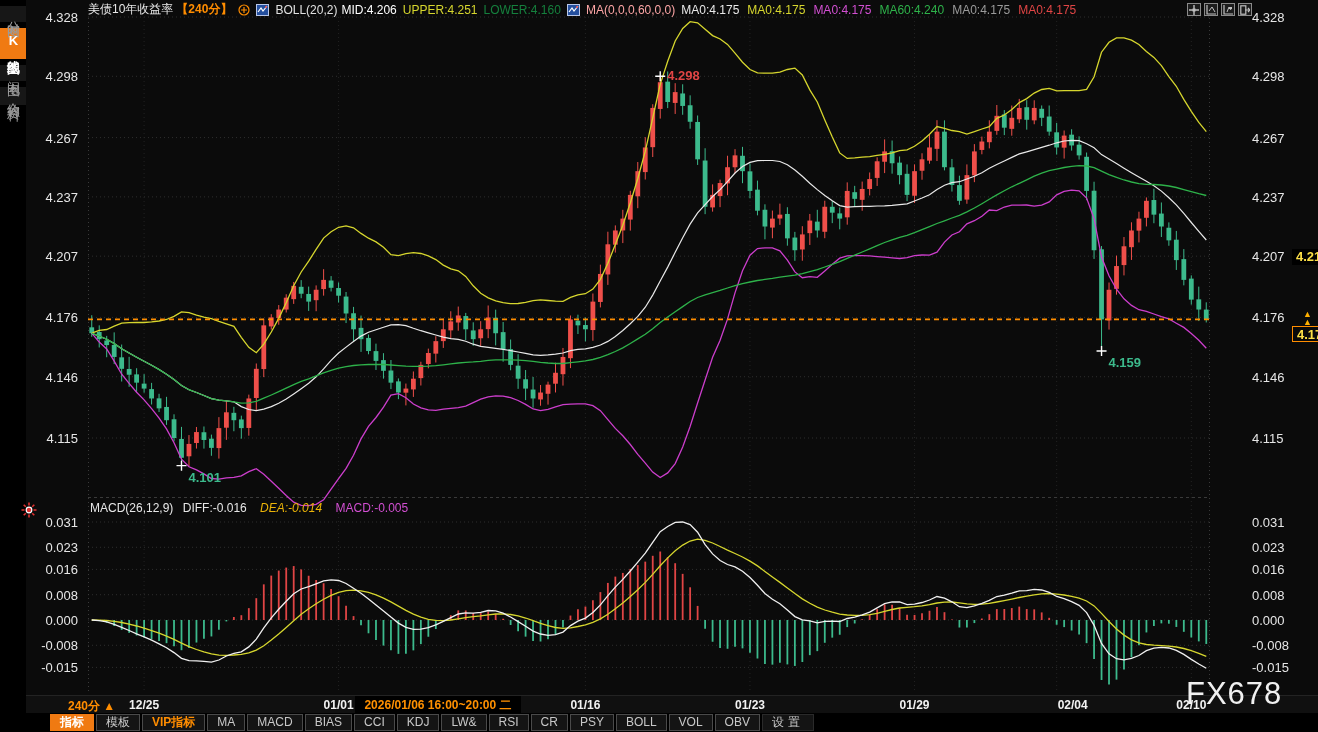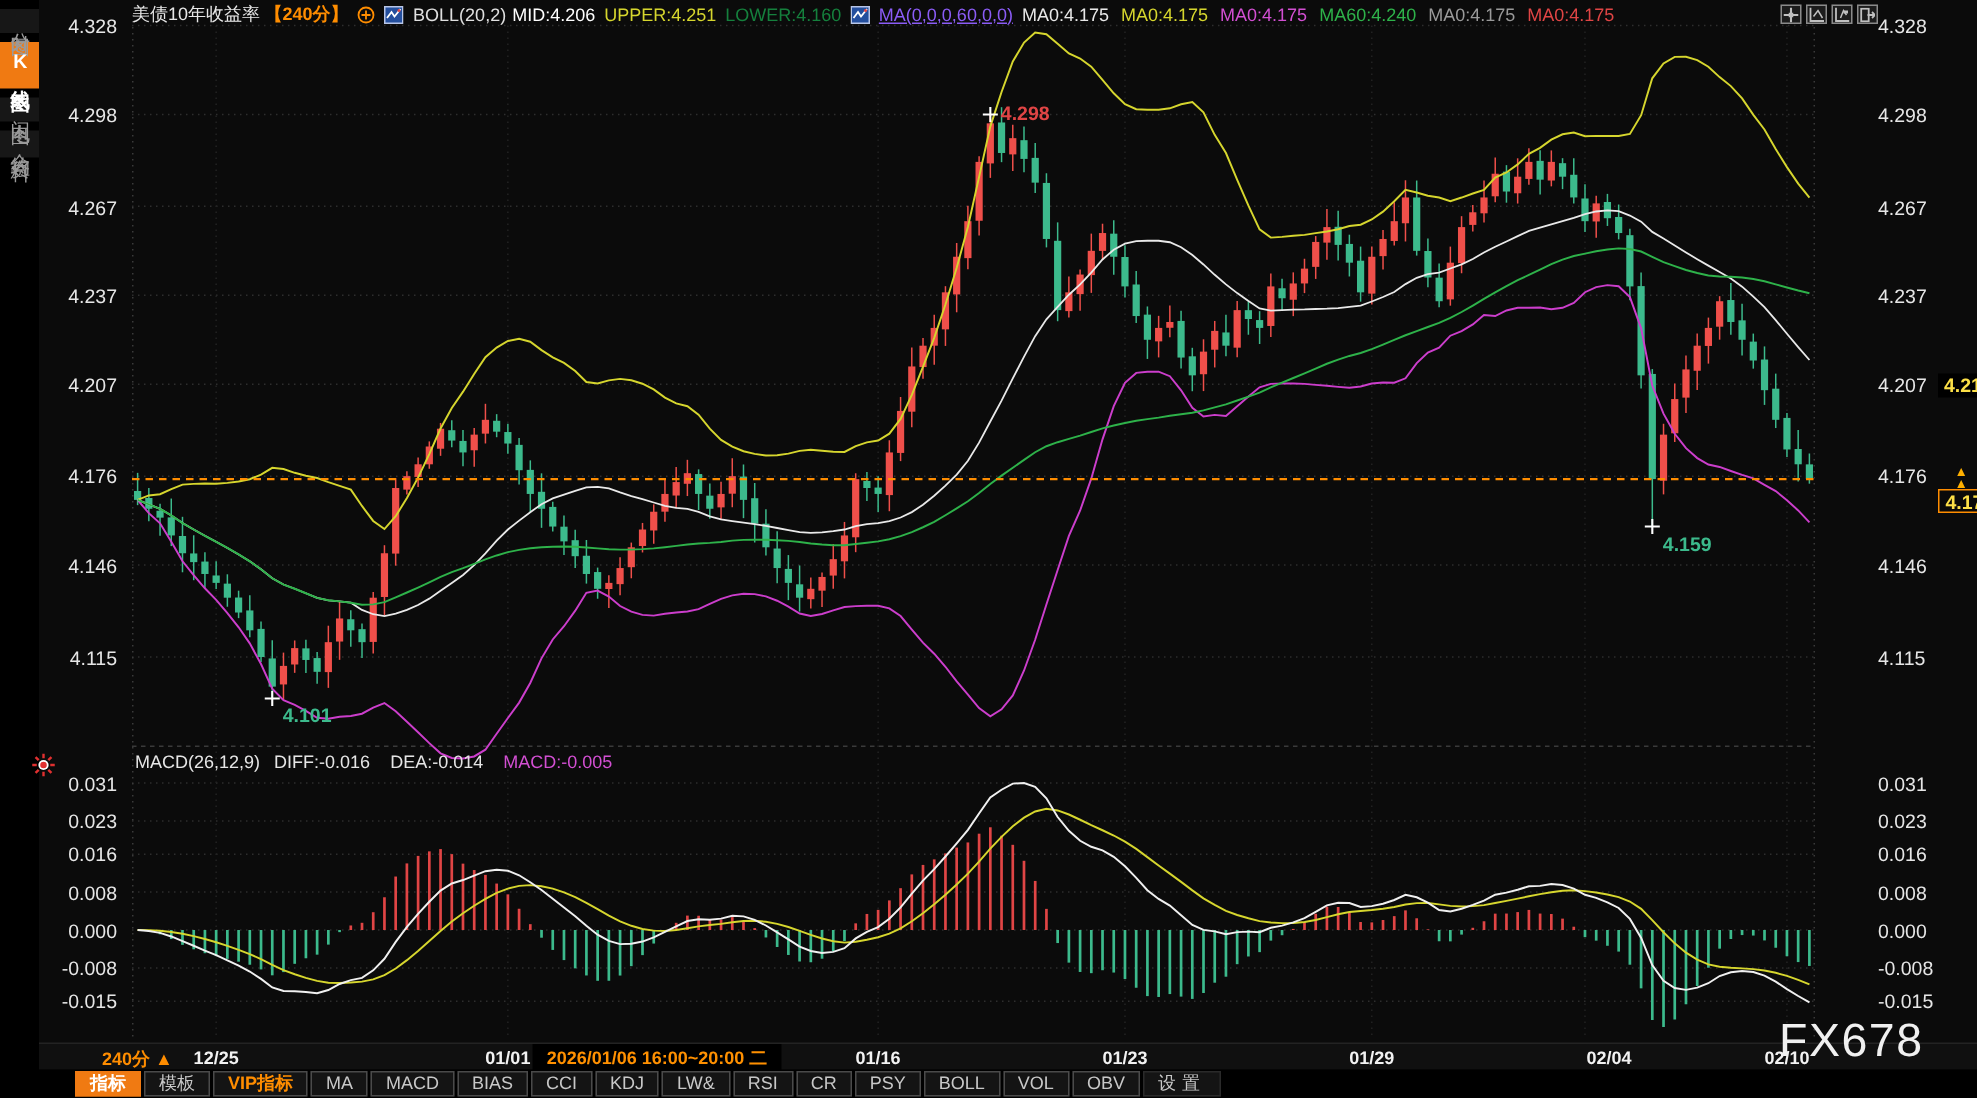--- a/index.html
+++ b/index.html
@@ -97,21 +97,21 @@
     <span class="hseg" style="color:#ffffff;margin-left:-2px;">MID:4.206</span>
     <span class="hseg" style="color:#d6d62e;">UPPER:4.251</span>
     <span class="hseg" style="color:#15803d;">LOWER:4.160</span>
     <span class="ico-chart">
       <svg width="13" height="12" viewBox="0 0 13 12">
           <rect x="0.5" y="0.5" width="12" height="11" fill="#244f9e" stroke="#b8c6e8"></rect>
           <path d="M2 8l3-4 2 3 4-5" stroke="#fff" stroke-width="1.2" fill="none"></path>
           <circle cx="10" cy="3" r="1" fill="#e04545"></circle>
         </svg>
     </span>
-    <span class="hseg" style="color:#8b5cf6;text-decoration:underline;">MA(0,0,0,60,0,0)</span>
+    <span class="hseg" style="color:#fca5a5;">MA(0,0,0,60,0,0)</span>
     <span class="hseg" id="ma-values"><span style="color: rgb(232, 232, 232); margin-right: 8px;">MA0:4.175</span><span style="color: rgb(214, 214, 46); margin-right: 8px;">MA0:4.175</span><span style="color: rgb(210, 79, 210); margin-right: 8px;">MA0:4.175</span><span style="color: rgb(46, 178, 74); margin-right: 8px;">MA60:4.240</span><span style="color: rgb(154, 154, 154); margin-right: 8px;">MA0:4.175</span><span style="color: rgb(224, 69, 69); margin-right: 8px;">MA0:4.175</span></span>
   </div>
 
   <div id="top-icons">
     <div class="titem">
         <svg width="10" height="10" viewBox="0 0 10 10">
           <path d="M5 0v10M0 5h10" stroke="#c0c0c0" stroke-width="1.4"></path>
           <rect x="3.5" y="3.5" width="3" height="3" fill="#c0c0c0"></rect>
         </svg>
       </div>
@@ -662,21 +662,21 @@
       <div class="axis-label al-right" style="top: 660.419px;">-0.015</div>
     </div>
 
   <div class="price-box" id="ma-last-box" style="top:249px;">4.212</div>
   <div class="price-box bordered" id="cur-price-box" style="top:326px;">4.175</div>
   <div id="cur-arrow">▲<br>▲</div>
 
   <div id="macd-header">
     <span style="color:#e6e6e6;">MACD(26,12,9)</span>
     <span style="color:#e6e6e6;margin-left:6px;">DIFF:-0.016</span>
-    <span style="color:#e5e5e5;margin-left:10px;">DEA:-0.014</span>
+    <span style="color:#eab308;margin-left:10px;font-style:italic;">DEA:-0.014</span>
     <span style="color:#d24fd2;margin-left:10px;">MACD:-0.005</span>
   </div>
 
   <div id="live-icon">
     <svg width="16" height="16" viewBox="0 0 16 16">
       <g stroke="#e03030" stroke-width="1.6">
         <path d="M8 0.5v3M8 12.5v3M0.5 8h3M12.5 8h3M2.7 2.7l2.1 2.1M11.2 11.2l2.1 2.1M13.3 2.7l-2.1 2.1M4.8 11.2l-2.1 2.1"></path>
       </g>
       <circle cx="8" cy="8" r="3.4" fill="#fff"></circle>
       <circle cx="8" cy="8" r="2.2" fill="#e03030"></circle>

